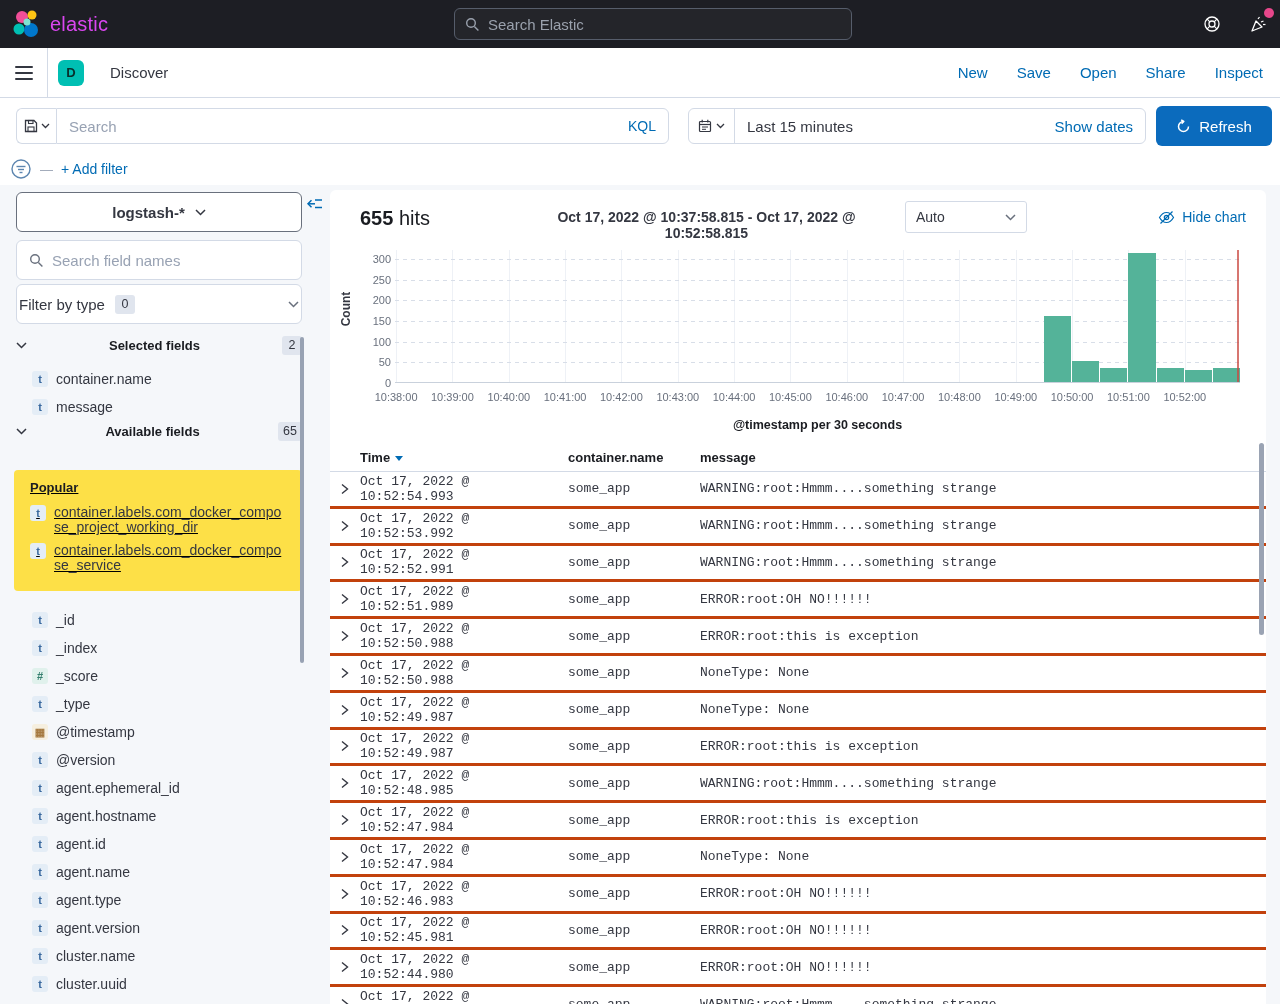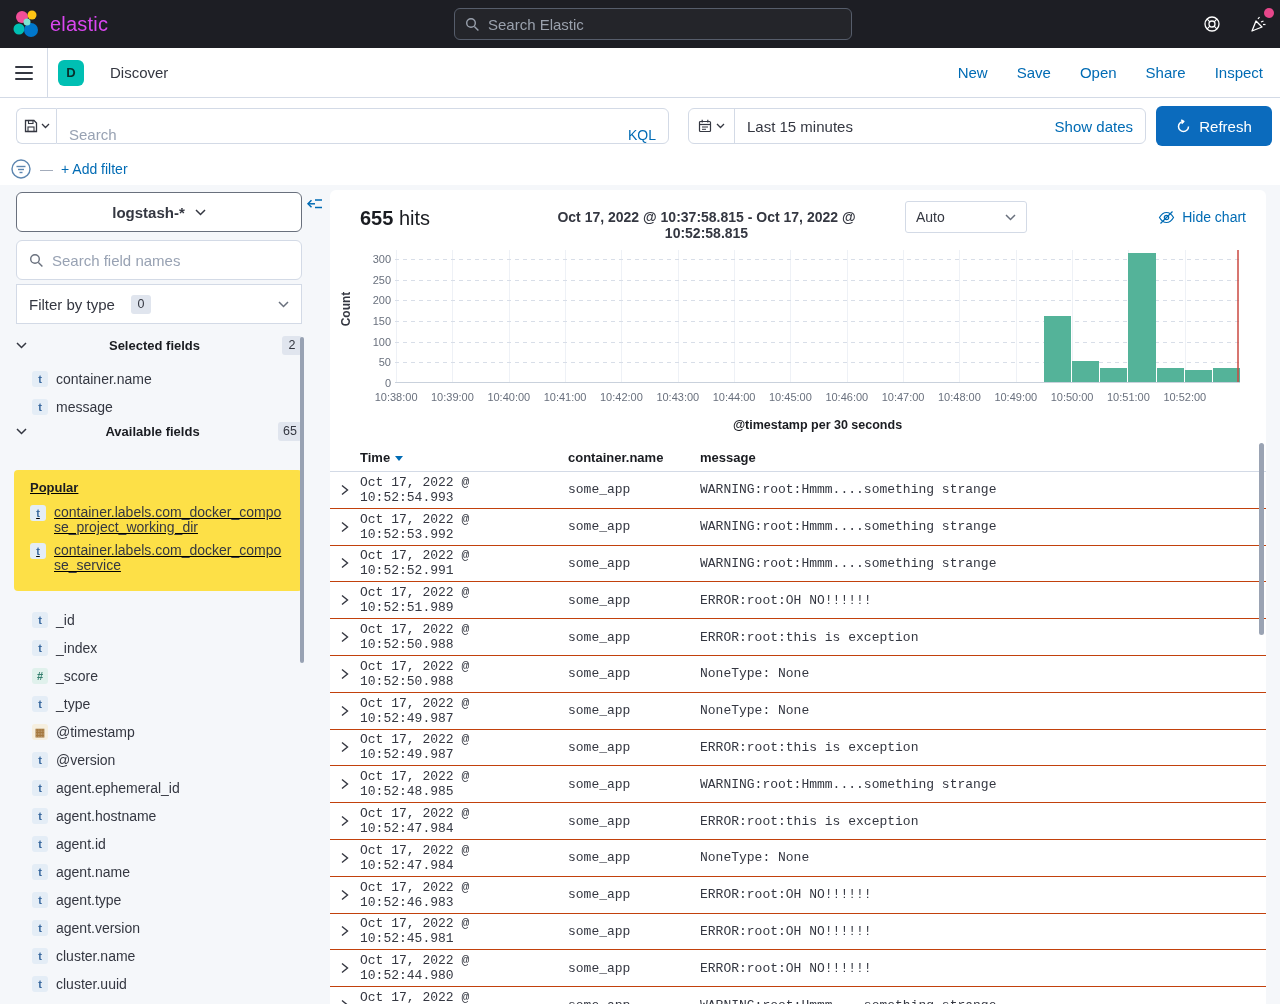--- a/index.html
+++ b/index.html
@@ -30,21 +30,21 @@
   .app-title { margin-left:26px; font-size:15px; color:#343741; }
   .nav-actions { position:absolute; right:17px; display:flex; gap:29px; }
   .nav-actions a { color:#006BB4; font-size:15px; text-decoration:none; cursor:pointer; }
 
   
   .topsection { position:absolute; top:98px; left:0; width:1280px; height:87px; background:#FFFFFF; }
   .qrow { position:absolute; top:10px; left:16px; height:36px; display:flex; }
   .save-q { width:40px; height:36px; border:1px solid #D3DAE6; border-right:none;
             border-radius:6px 0 0 6px; background:#fff; display:flex; align-items:center; justify-content:center; gap:3px; cursor:pointer; }
   .q-input { width:613px; height:36px; border:1px solid #D3DAE6; border-radius:0 6px 6px 0; background:#fff;
-            display:flex; align-items:flex-end; padding:0 12px; }
+            display:flex; align-items:center; padding:0 12px; }
   .q-input .ph { color:#98A2B3; font-size:15px; flex:1; }
   .kql { color:#006BB4; font-size:14px; cursor:pointer; }
   .datepicker { position:absolute; top:10px; left:688px; width:458px; height:36px; border:1px solid #D3DAE6;
             border-radius:6px; background:#fff; display:flex; align-items:center; }
   .dp-cal { width:46px; height:100%; border-right:1px solid #D3DAE6; display:flex; align-items:center; justify-content:center; gap:4px; cursor:pointer; }
   .dp-text { margin-left:12px; font-size:15px; color:#343741; flex:1; cursor:pointer; }
   .show-dates { color:#006BB4; font-size:15px; margin-right:12px; cursor:pointer; }
   .refresh-btn { position:absolute; top:8px; left:1156px; width:116px; height:40px; background:#0B6BBD;
             border:none; border-radius:6px; color:#fff; font-size:15px; display:flex; align-items:center;
             justify-content:center; gap:8px; cursor:pointer; font-family:inherit; }
@@ -55,21 +55,21 @@
   
   .sidebar { position:absolute; top:185px; left:0; width:318px; bottom:0; background:#F5F7FA; }
   .ip-btn { position:absolute; top:7px; left:16px; width:286px; height:40px; background:#fff;
             border:1px solid #69707D; border-radius:6px; display:flex; align-items:center; justify-content:center;
             gap:10px; cursor:pointer; }
   .ip-btn span { font-weight:bold; font-size:15px; color:#343741; }
   .f-search { position:absolute; top:55px; left:16px; width:286px; height:40px; background:#fff;
             border:1px solid #D3DAE6; border-radius:6px; display:flex; align-items:center; padding:0 12px; gap:8px; }
   .f-search span { color:#98A2B3; font-size:15px; }
   .f-type { position:absolute; top:99px; left:16px; width:286px; height:40px; background:#fff;
-            border:1px solid #D3DAE6; border-radius:0; display:flex; align-items:center; padding:0 12px; gap:16px; cursor:pointer; }
+            border:1px solid #D3DAE6; border-radius:6px; display:flex; align-items:center; padding:0 2px; gap:10px; cursor:pointer; }
   .f-type .lbl { font-size:15px; color:#343741; flex:0 0 auto; }
   .cnt-badge { background:#E0E5EE; color:#343741; border-radius:3px; min-width:20px; height:19px;
             line-height:19px; text-align:center; font-size:12.5px; padding:0 5px; display:inline-block; }
   .f-type .spacer { flex:1; }
   .acc-head { position:absolute; left:16px; width:286px; height:20px; display:flex; align-items:center; gap:10px; cursor:pointer; }
   .acc-head b { font-size:13px; color:#1A1C21; flex:1;text-align:center; }
   .field-list { position:absolute; left:16px; width:286px; }
   .field-row { height:28px; display:flex; align-items:center; gap:8px; padding-left:16px; cursor:pointer; }
   .field-row .fname { font-size:14px; color:#343741; }
   .popular-block { position:absolute; left:14px; width:288px; background:#fde047; border-radius:4px; padding:10px 0 12px 0;text-decoration:underline; }
@@ -111,21 +111,21 @@
             font-size:12.5px; font-weight:bold; color:#1A1C21; }
 
   
   .dtable { position:absolute; left:0; top:253px; width:936px; }
   .thead { height:29px; display:flex; align-items:center; border-bottom:1px solid #D3DAE6; }
   .thead .h { font-size:13px; font-weight:bold; color:#1A1C21; }
   .col-exp { width:30px; flex:0 0 30px; display:flex; justify-content:center; align-items:center; }
   .col-time { width:208px; flex:0 0 208px; display:flex; align-items:center; gap:5px; }
   .col-cont { width:132px; flex:0 0 132px; }
   .col-msg { flex:1; }
-  .t-row { height:36.8px; display:flex; align-items:center; border-bottom:1px solid #c2410c;
+  .t-row { height:36.8px; display:flex; align-items:center; border-bottom:3px solid #c2410c;
            font-family:"Liberation Mono", monospace; font-size:13px; color:#343741; }
   .sort-ic { width:0; height:0; border-left:4px solid transparent; border-right:4px solid transparent;
              border-top:5px solid #006BB4; margin-top:2px; }
   .expander { cursor:pointer; display:flex; align-items:center; }
   .tbl-scroll { position:absolute; left:929px; top:253px; width:5px; height:192px; background:#9AA3B3; border-radius:3px; }
 
   .collapse-btn { position:absolute; left:306px; top:195px; width:18px; height:18px; cursor:pointer; z-index:5; }
   svg { display:block; }
 </style>
 </head>

